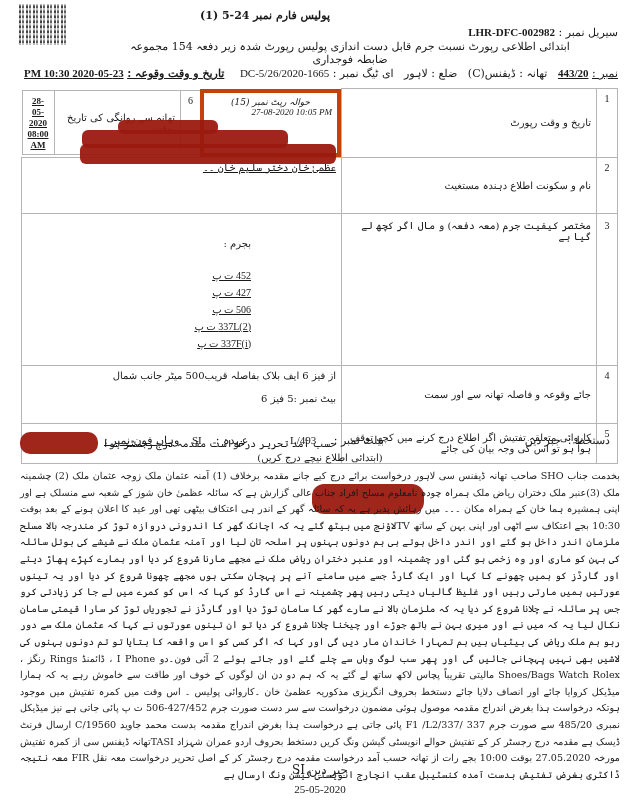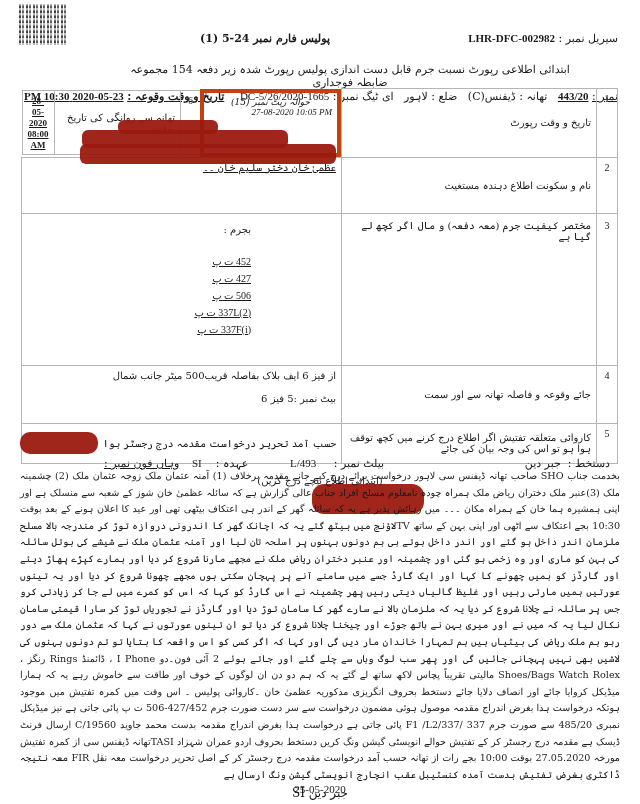--- a/index.html
+++ b/index.html
@@ -1,18 +1,18 @@
 <!DOCTYPE html>
 <html><head>
 <meta charset="utf-8">
 <style>
   html,body{margin:0;padding:0;background:#ffffff;}
   body{width:640px;height:804px;position:relative;overflow:hidden;font-family:"DejaVu Serif",serif;color:#1a1a1a;}
   .abs{position:absolute;}
-  .rtl{direction:rtl;margin-top:23px;}
+  .rtl{direction:rtl;}
   .qr{left:19px;top:4px;width:47px;height:41px;
       background:
         repeating-linear-gradient(90deg,#222 0 2px,#fff 2px 3px,#444 3px 5px,#fff 5px 7px),
         #888;
       opacity:.85;}
   .qr::after{content:"";position:absolute;inset:0;
       background:repeating-linear-gradient(0deg,rgba(255,255,255,.6) 0 2px,rgba(0,0,0,0) 2px 4px,rgba(255,255,255,.3) 4px 5px);}
   .hdr-small{font-size:11px;}
   .bold{font-weight:bold;}
   .u{text-decoration:underline;}
@@ -23,21 +23,21 @@
   td.lbl{width:244px;}
   .redact{position:absolute;background:#9b1a0f;border-radius:6px;opacity:.95;filter:blur(.6px);}
   .para{position:absolute;left:20px;width:600px;direction:rtl;text-align:justify;font-size:9.6px;line-height:16.6px;}
   .center{text-align:center;}
 </style>
 </head>
 <body>
 
 <div class="abs qr"></div>
 
-<div class="abs rtl hdr-small" style="right:22px;top:9px;">
+<div class="abs rtl hdr-small" style="right:22px;top:26px;">
   <span>سیریل نمبر :</span>
   <span class="serif bold">LHR-DFC-002982</span>
 </div>
 <div class="abs rtl hdr-small bold" style="left:200px;top:9px;">پولیس فارم نمبر 24-5 (1)</div>
 
 <div class="abs rtl hdr-small" style="right:60px;top:40px;width:460px;text-align:center;">ابتدائی اطلاعی رپورٹ نسبت جرم قابل دست اندازی پولیس رپورٹ شدہ زیر دفعہ 154 مجموعہ ضابطہ فوجداری</div>
 
 <div class="abs rtl hdr-small" style="right:22px;top:67px;">
   <span class="u">نمبر :</span>
   <span class="serif bold u">443/20</span>
@@ -83,21 +83,21 @@
     <td class="num">2</td>
     <td class="lbl" style="vertical-align:middle;">نام و سکونت اطلاع دہندہ مستغیث</td>
     <td style="position:relative;">
       <span class="u">عظمیٰ خان دختر سلیم خان ۔۔</span>
     </td>
   </tr>
   <tr style="height:152px;">
     <td class="num" style="vertical-align:top;padding-top:6px;">3</td>
     <td class="lbl" style="padding-top:6px;">مختصر کیفیت جرم (معہ دفعہ) و مال اگر کچھ لے گیا ہے</td>
     <td style="padding-right:90px;">
-      <div style="margin-top:6px;margin-bottom:18px;">بجرم :</div>
+      <div style="margin-top:20px;margin-bottom:18px;">بجرم :</div>
       <div class="u serif" style="line-height:17px;">452 ت پ</div>
       <div class="u serif" style="line-height:17px;">427 ت پ</div>
       <div class="u serif" style="line-height:17px;">506 ت پ</div>
       <div class="u serif" style="line-height:17px;">337L(2) ت پ</div>
       <div class="u serif" style="line-height:17px;">337F(i) ت پ</div>
     </td>
   </tr>
   <tr style="height:58px;">
     <td class="num">4</td>
     <td class="lbl" style="vertical-align:middle;">جائے وقوعہ و فاصلہ تھانہ سے اور سمت</td>

